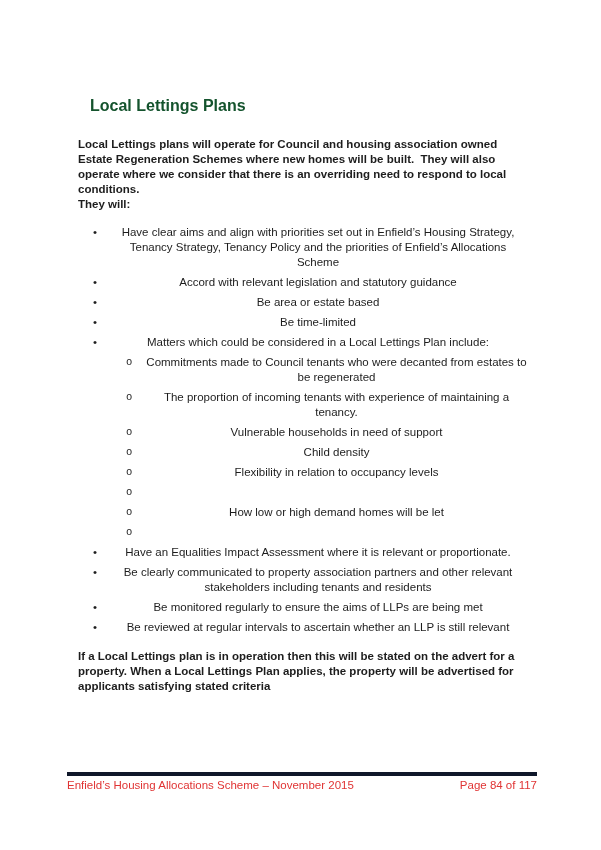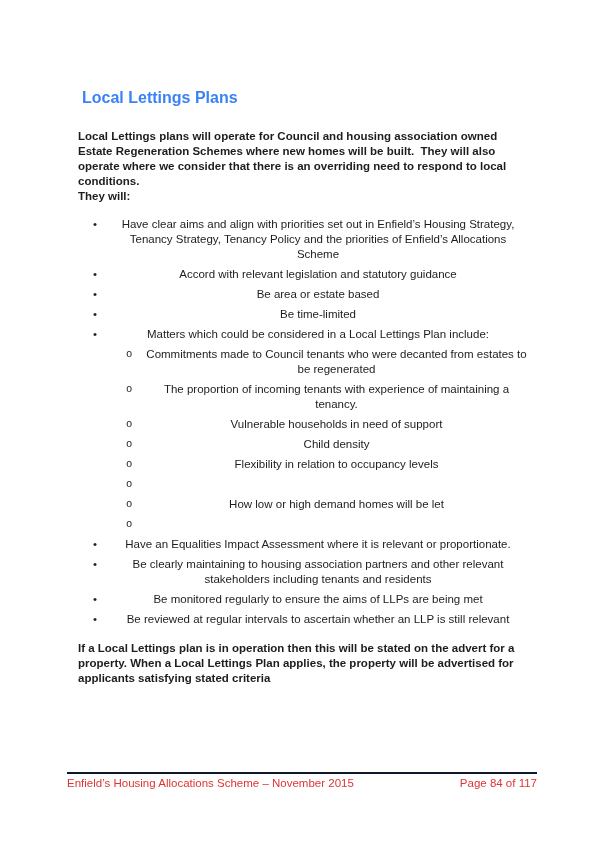--- a/index.html
+++ b/index.html
@@ -18,22 +18,22 @@
     font-family: "Liberation Sans", sans-serif;
     font-size: 11.5px;
     line-height: 15px;
     color: #1d1d1d;
     -webkit-font-smoothing: antialiased;
   }
   .title {
     font-size: 16px;
     line-height: 18px;
     font-weight: bold;
-    margin: 4px;
-    color: #3b82f6;
+    margin: 12px;
+    color: #14532d;
   }
   .para {
     margin: 0;
     white-space: pre-wrap;
     font-weight: bold;
   }
   .intro      { margin-top: 22px; }
   .list-intro { margin-top: 0;  }
   .bullets    { margin-top: 13px; }
   .bullet {
@@ -53,21 +53,21 @@
     font-family: "Liberation Mono", monospace;
     font-size: 10.5px;
   }
   .bullet .btext { flex: 1 1 auto; text-align: center; }
   .closing { margin-top: 14px; }
   .footer {
     position: absolute;
     left: 67px;
     right: 64px;
     top: 772px;
-    border-top: 2px solid #0f172a;
+    border-top: 4px solid #0f172a;
     padding-top: 2px;
     display: flex;
     justify-content: space-between;
     color: #e03434;
     font-size: 11.5px;
     line-height: 15px;
   }
 </style>
 </head>
 <body>
@@ -130,21 +130,21 @@
       </div>
       <div class="bullet sub">
         <span class="marker">o</span>
       </div>
       <div class="bullet">
         <span class="marker">•</span>
         <span class="btext">Have an Equalities Impact Assessment where it is relevant or proportionate.</span>
       </div>
       <div class="bullet">
         <span class="marker">•</span>
-        <span class="btext">Be clearly maintaining to housing association partners and other relevant stakeholders including tenants and residents</span>
+        <span class="btext">Be clearly communicated to property association partners and other relevant stakeholders including tenants and residents</span>
       </div>
       <div class="bullet">
         <span class="marker">•</span>
         <span class="btext">Be monitored regularly to ensure the aims of LLPs are being met</span>
       </div>
       <div class="bullet">
         <span class="marker">•</span>
         <span class="btext">Be reviewed at regular intervals to ascertain whether an LLP is still relevant</span>
       </div>
     </div>

